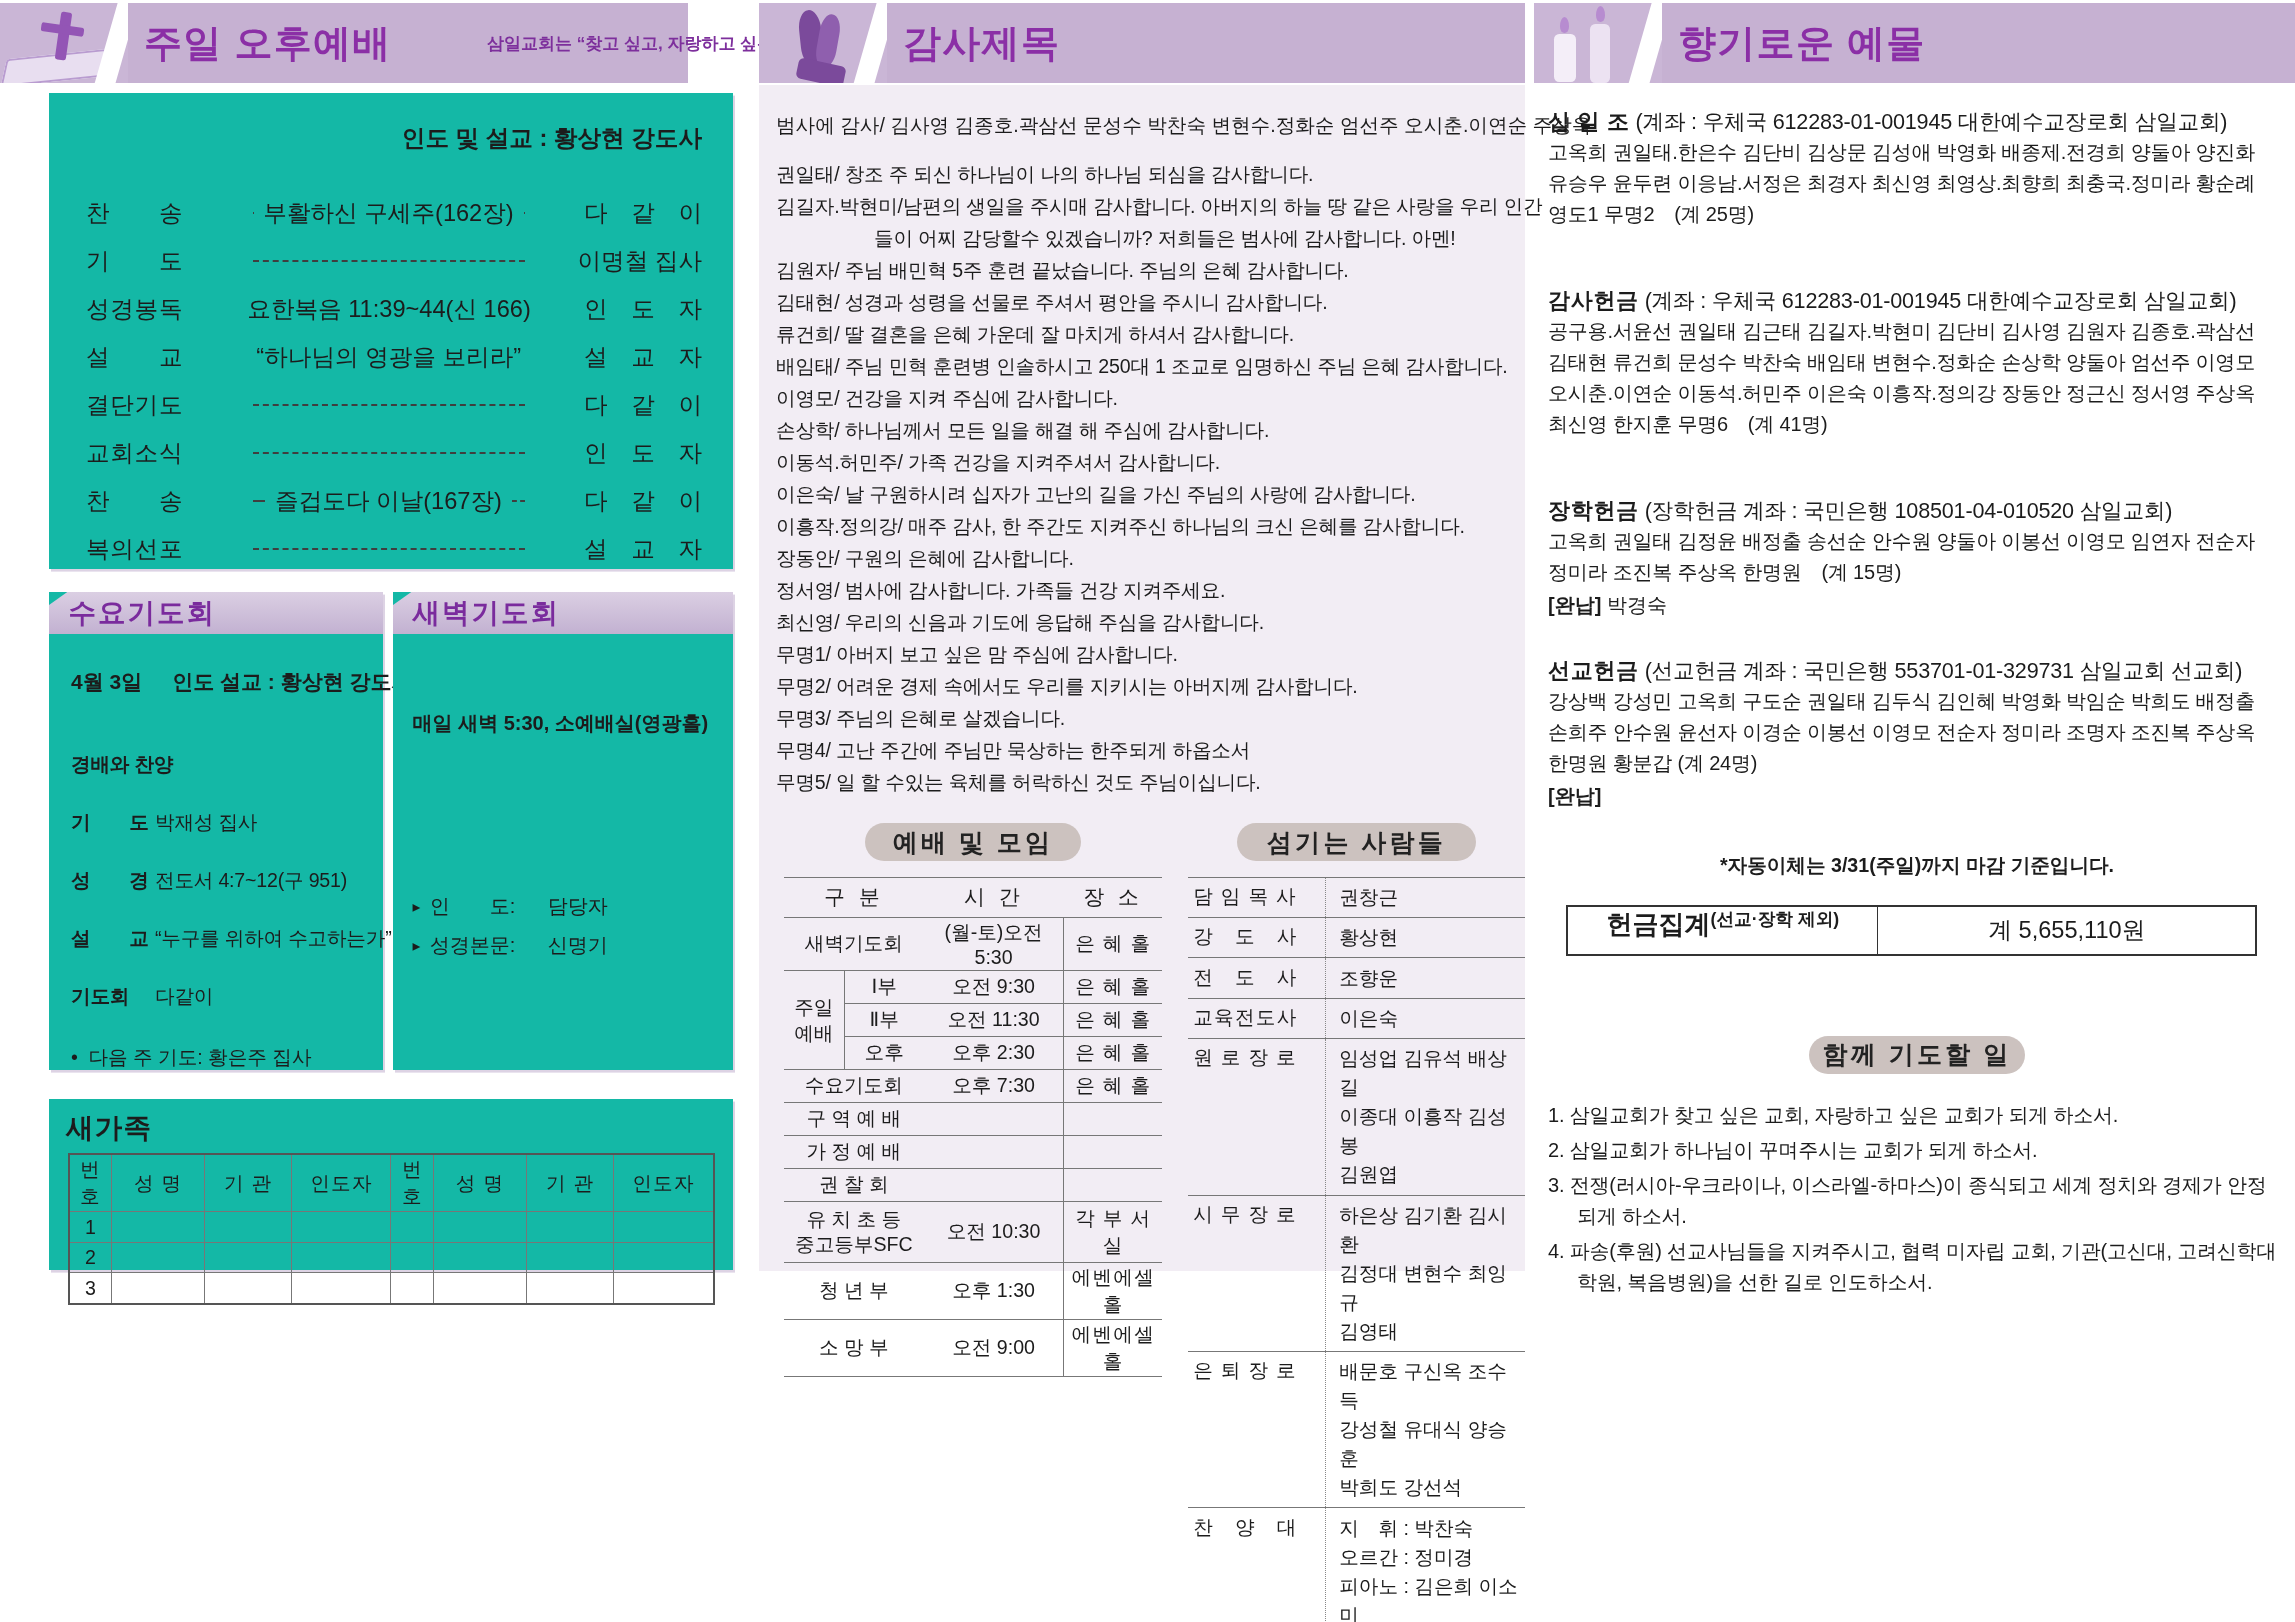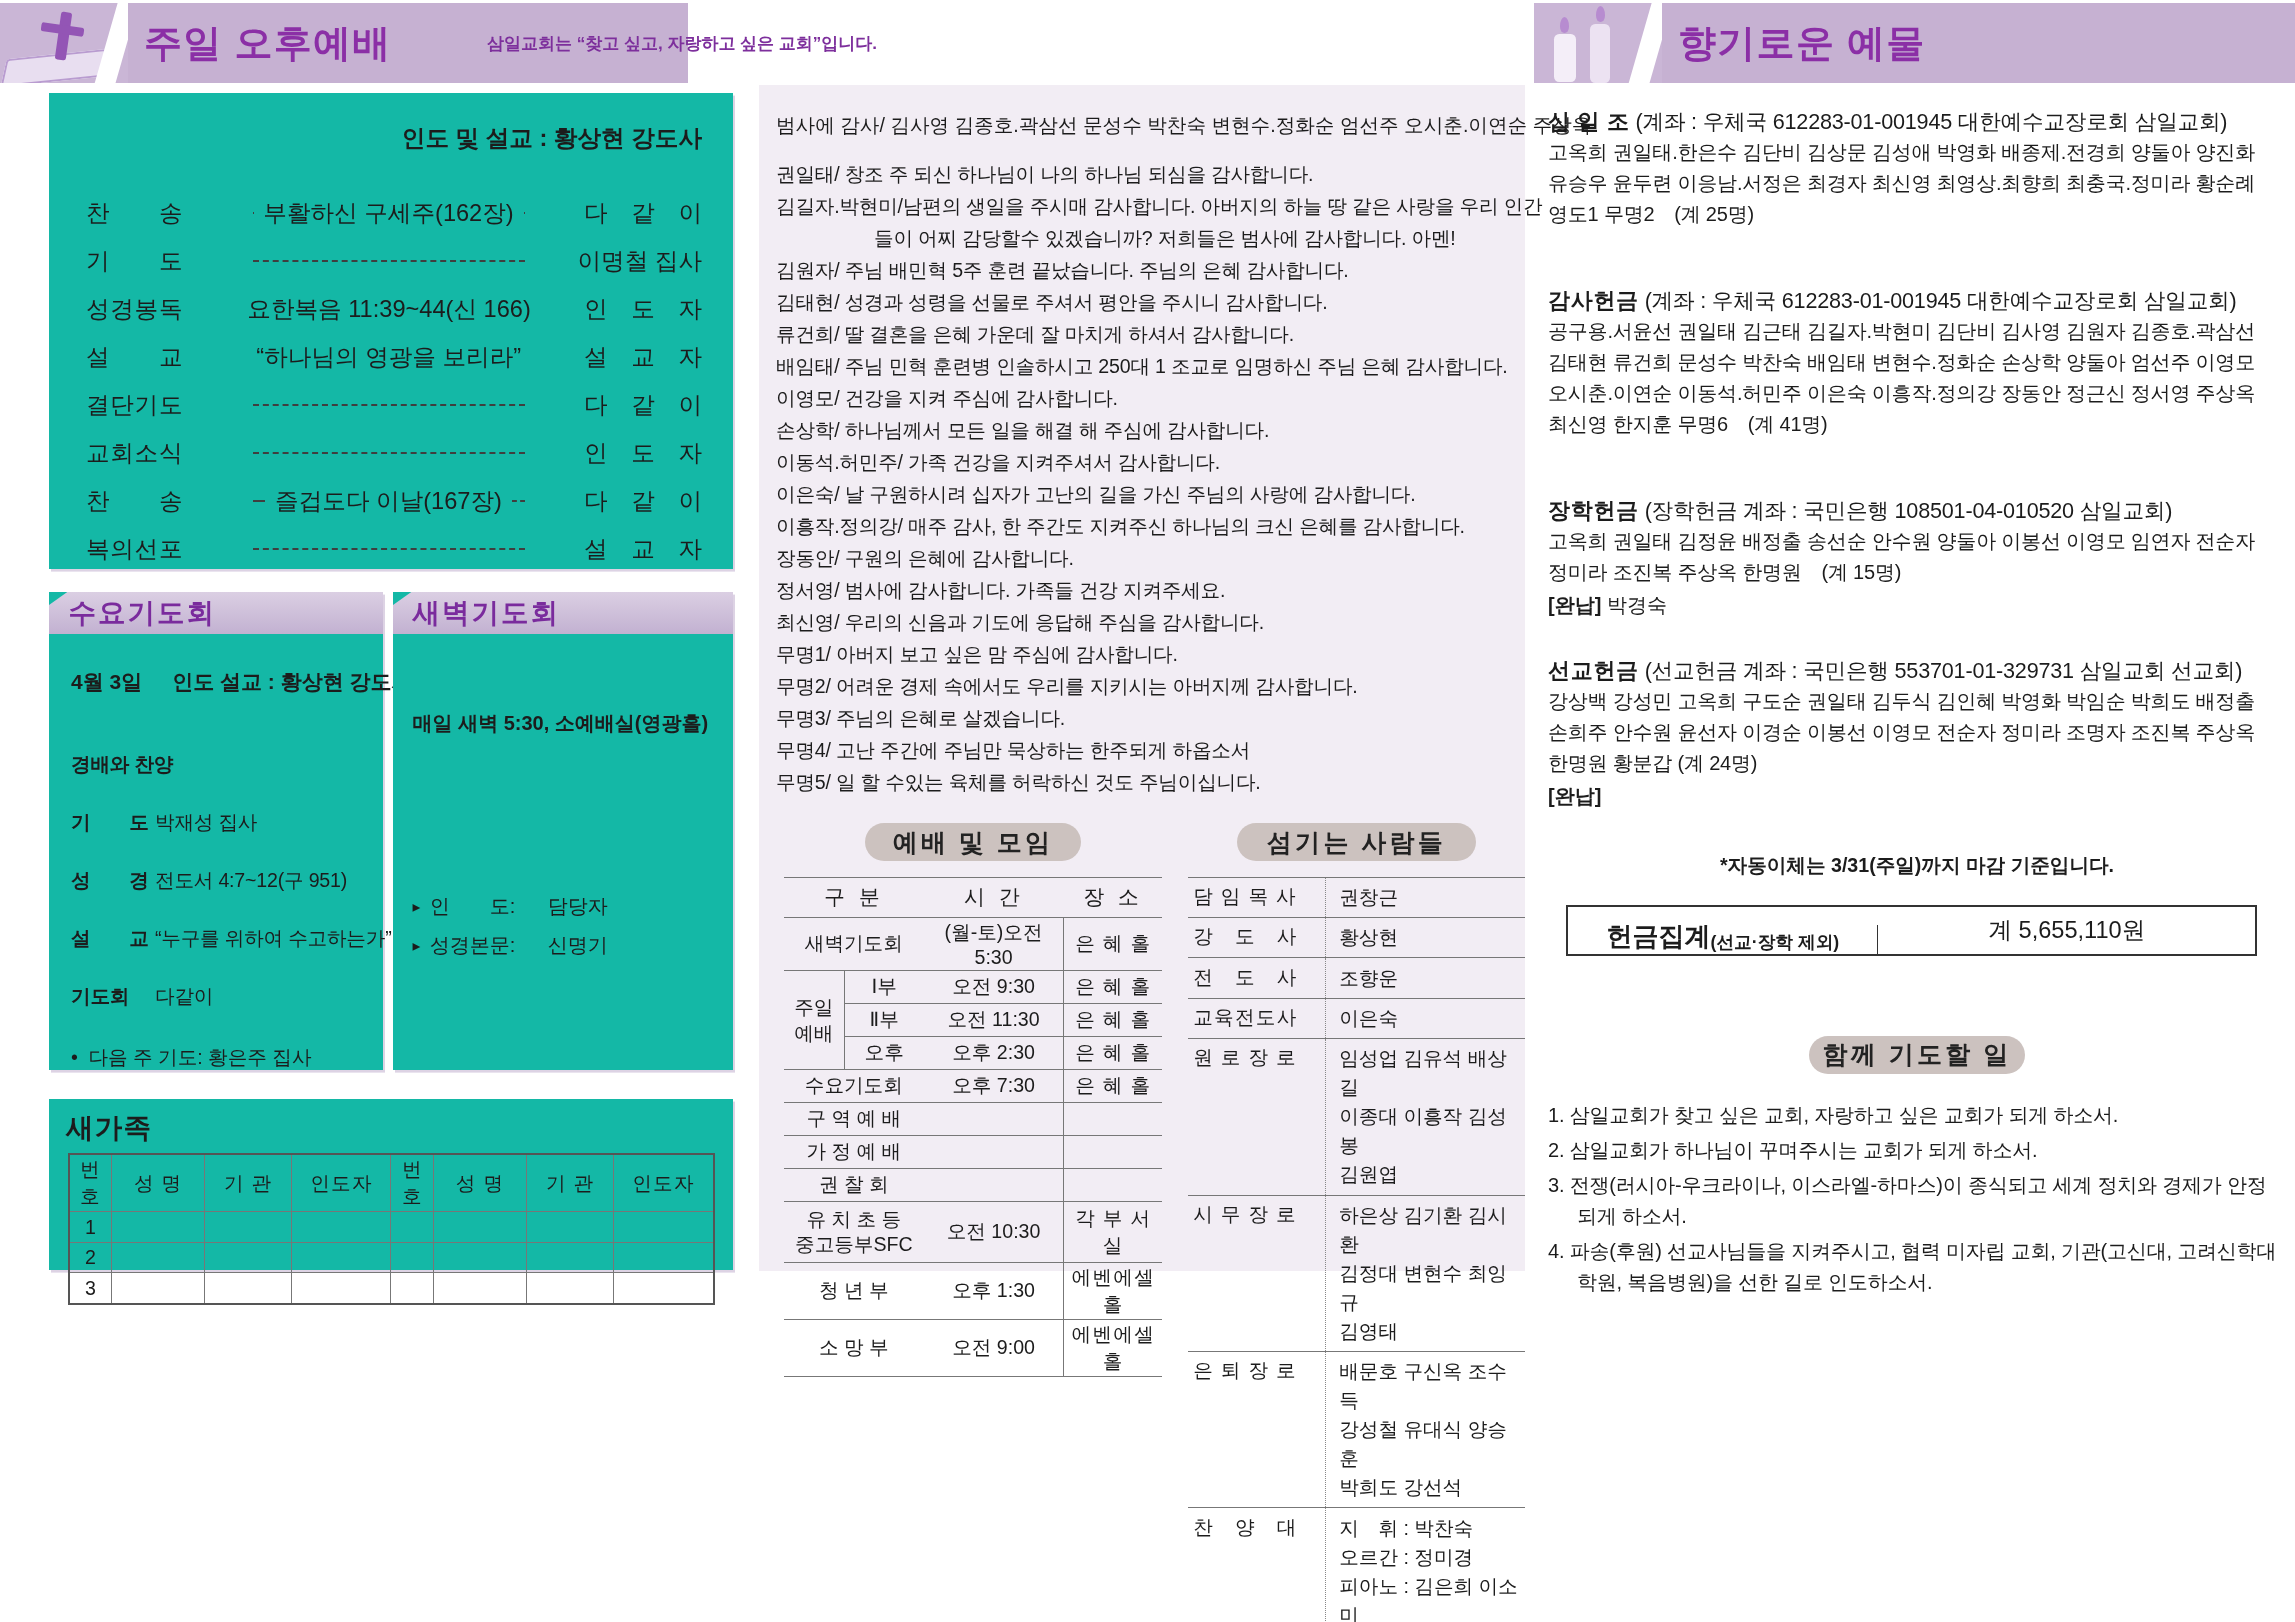--- a/index.html
+++ b/index.html
@@ -118,21 +118,21 @@
   .rightpanel{position:absolute;left:1548px;top:98px;width:738px;}
   .oh{font-size:21.6px;white-space:nowrap;margin-top:9.2px;letter-spacing:-0.2px;}
   .oh b{font-size:22px;letter-spacing:0.7px;}
   .oline{font-size:20px;line-height:31px;white-space:nowrap;letter-spacing:-0.2px;}
   .paid{font-size:20px;margin-top:3.9px;}
   .paid b{letter-spacing:0;}
   .gap1{margin-top:56px;}
   .gap2{margin-top:37px;}
   .auto-note{text-align:center;font-size:19.6px;font-weight:bold;margin-top:42px;white-space:nowrap;}
   .sumbox{display:flex;width:687px;margin:26px 0 0 18.3px;border:2px solid #333;height:47px;}
-  .sum-l{width:45%;display:flex;align-items:flex-end;justify-content:center;border-right:1.3px solid #333;white-space:nowrap;margin-top:18px;}
+  .sum-l{width:45%;display:flex;align-items:flex-start;justify-content:center;border-right:1.3px solid #333;white-space:nowrap;}
   .sum-l b{font-size:26px;}
   .sum-l span{font-size:17.7px;font-weight:bold;}
   .sum-r{flex:1;display:flex;align-items:center;justify-content:center;font-size:23.6px;white-space:nowrap;}
   .prayer{margin-top:80px;}
   .prayer .pill{width:216px;margin:0 auto;}
   .pr-items{margin-top:26px;font-size:20px;line-height:31px;}
   .pr-item{padding-left:29px;text-indent:-29px;margin-top:3.9px;letter-spacing:-0.2px;}
 </style>
 </head>
 <body>
@@ -142,20 +142,28 @@
   <header class="hd" style="left:0;width:688px;">
     <div class="hd-icon">
       <div class="icn-book"></div>
       <div class="icn-cross-v"></div>
       <div class="icn-cross-h"></div>
     </div>
     <div class="hd-title">주일 오후예배</div>
     <div class="tagline">삼일교회는 “찾고 싶고, 자랑하고 싶은 교회”입니다.</div>
   </header>
 
+  <header class="hd" style="left:759px;width:766px;">
+    <div class="hd-icon">
+      <div class="icn-hand1"></div>
+      <div class="icn-hand2"></div>
+      <div class="icn-wrist"></div>
+    </div>
+    <div class="hd-title">감사제목</div>
+  </header>
 
   <header class="hd" style="left:1534px;width:761px;">
     <div class="hd-icon">
       <div class="icn-candle1"></div>
       <div class="icn-candle2"></div>
       <div class="icn-flame1"></div>
       <div class="icn-flame2"></div>
     </div>
     <div class="hd-title">향기로운 예물</div>
   </header>

